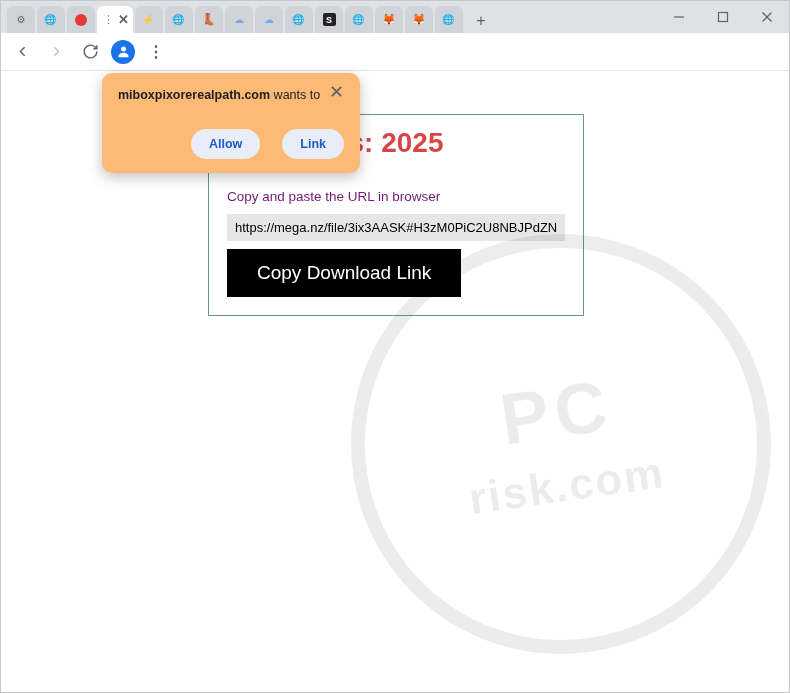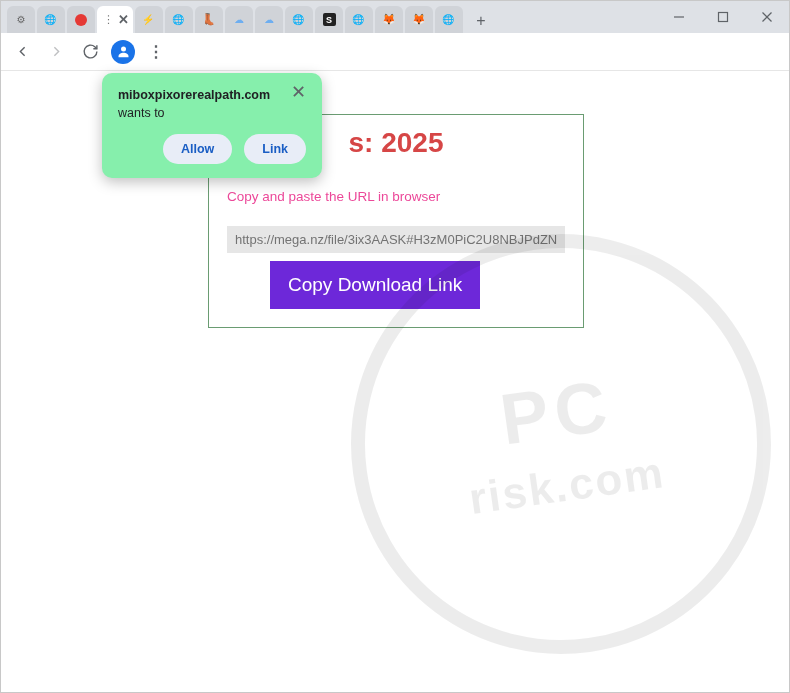--- a/index.html
+++ b/index.html
@@ -33,33 +33,33 @@
   .star { margin-left: auto; color: #5f6368; font-size: 16px; }
   .avatar { width: 24px; height: 24px; border-radius: 50%; background: #1a73e8; color: #fff; display: flex; align-items: center; justify-content: center; }
   .avatar svg { width: 15px; height: 15px; }
   .menu-dots { width: 26px; display: flex; align-items: center; justify-content: center; color: #5f6368; font-weight: bold; }
 
   
   .page { position: relative; height: calc(693px - 70px); background: #fff; }
   .card { position: absolute; left: 207px; top: 43px; width: 376px; border: 1px solid #6a9c72; padding: 12px 18px 18px; }
   .ready-line { color: #666; font-size: 14px; margin-bottom: 14px; }
   .title-line { font-size: 28px; font-weight: 700; color: #d64646; margin-bottom: 30px; }
-  .hint { font-size: 13.5px; color: #ec4899; margin-bottom: 22px; }
-  .urlbox { background: #e6e6e6; color: #737373; font-size: 13px; padding: 6px 8px; font-family: Arial, sans-serif; margin-bottom: 8px; white-space: nowrap; overflow: hidden; }
-  .copy-btn { background: #6d28d9; color: #fff; border: none; font-size: 19px; padding: 13px 18px; cursor: pointer; margin-left: 43px; }
+  .hint { font-size: 13.5px; color: #701a75; margin-bottom: 10px; }
+  .urlbox { background: #e6e6e6; color: #000000; font-size: 13px; padding: 6px 8px; font-family: Arial, sans-serif; margin-bottom: 8px; white-space: nowrap; overflow: hidden; }
+  .copy-btn { background: #000000; color: #fff; border: none; font-size: 19px; padding: 13px 30px; cursor: pointer; }
 
   
-  .perm-popup { position: absolute; left: 101px; top: 72px; width: 220px; background: #86efac; border-radius: 10px; box-shadow: 0 4px 14px rgba(0,0,0,0.25); padding: 14px 16px 14px 16px; z-index: 10; }
+  .perm-popup { position: absolute; left: 101px; top: 72px; width: 258px; background: #fdba74; border-radius: 10px; box-shadow: 0 4px 14px rgba(0,0,0,0.25); padding: 14px 16px 14px 16px; z-index: 10; }
   .perm-head { display: flex; justify-content: space-between; align-items: flex-start; }
   .perm-title { font-size: 12.5px; color: #202124; line-height: 1.4; padding-right: 8px; }
   .perm-title b { font-weight: 700; }
   .perm-close { color: #5f6368; cursor: pointer; font-size: 18px; line-height: 14px; margin-top: -2px; }
   .perm-body { display: flex; align-items: center; gap: 12px; margin-top: 16px; font-size: 12.5px; color: #444; }
   .perm-body svg { width: 15px; height: 15px; color: #5f6368; }
-  .perm-actions { display: flex; justify-content: flex-end; gap: 12px; margin-top: 12px; }
+  .perm-actions { display: flex; justify-content: flex-end; gap: 22px; margin-top: 24px; }
   .perm-btn { background: #e8edf7; color: #1a5ec4; border: none; border-radius: 18px; padding: 8px 18px; font-size: 12.5px; font-weight: 600; cursor: pointer; }
 
   
   .wm { position: absolute; right: 18px; bottom: 40px; transform: rotate(-8deg); pointer-events: none; opacity: 0.07; }
   .wm-ring { width: 420px; height: 420px; border: 14px solid #000; border-radius: 50%; display: flex; flex-direction: column; align-items: center; justify-content: center; font-weight: 800; color: #000; }
   .wm-top { font-size: 72px; letter-spacing: 6px; line-height: 1; }
   .wm-bot { font-size: 44px; letter-spacing: 2px; line-height: 1.2; margin-top: 12px; }
 </style>
 </head>
 <body>

